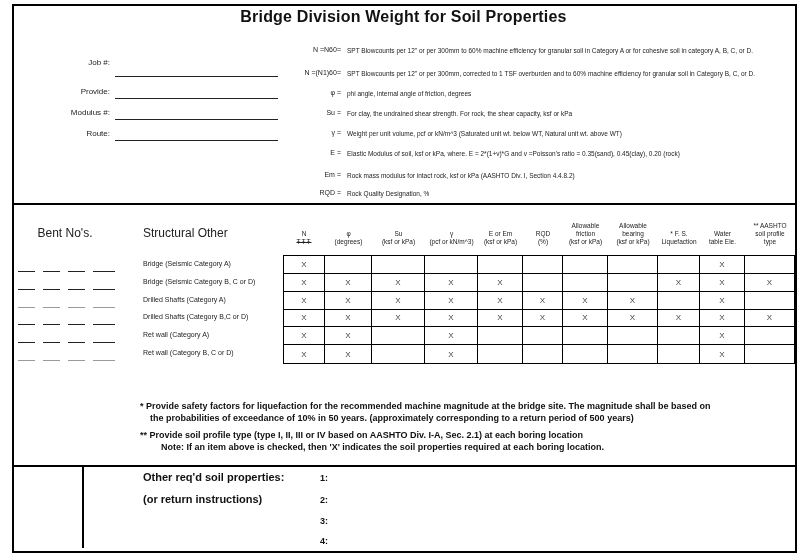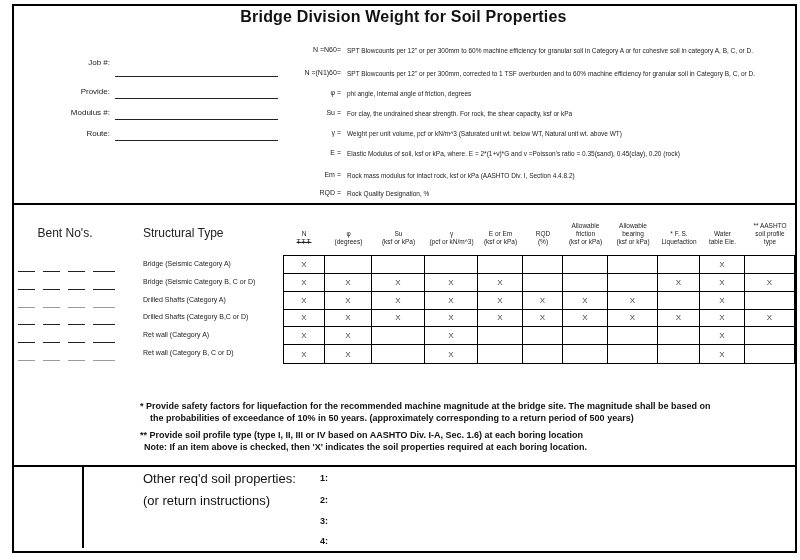--- a/index.html
+++ b/index.html
@@ -28,34 +28,34 @@
         border:1px solid #000;display:grid;grid-template-rows:repeat(6,1fr);box-sizing:border-box;}
   .gcell{border-right:1px solid #000;border-bottom:1px solid #000;
          display:flex;align-items:center;justify-content:center;
          font-size:8px;color:#444;}
   .gcell.lastc{border-right:none;}
   .gcell.lastr{border-bottom:none;}
   .rowlabel{position:absolute;left:143px;font-size:7px;color:#222;white-space:nowrap;}
   .bentrow{position:absolute;height:3px;}
   .bentseg{position:absolute;height:0;border-top:1.5px solid #222;}
   .footnote{position:absolute;font-size:9px;font-weight:bold;color:#111;white-space:nowrap;}
-  .bottom-label{position:absolute;left:143px;font-size:13px;font-weight:normal;color:#111;}
+  .bottom-label{position:absolute;left:143px;font-size:11px;font-weight:bold;color:#111;}
   .bottom-item{position:absolute;left:320px;font-size:9px;font-weight:bold;color:#111;}
 </style>
 </head>
 <body>
 
 <div class="page-border"></div>
 <div class="title">Bridge Division Weight for Soil Properties</div>
 <div class="divider" style="top:203px;"></div>
 <div class="divider" style="top:465px;"></div>
 <div class="vline"></div>
 
 <div class="tbl-head-left abs" style="left:25px;top:226px;width:80px;text-align:center;">Bent No's.</div>
-<div class="tbl-head-left abs" style="left:143px;top:226px;">Structural Type</div>
+<div class="tbl-head-left abs" style="left:143px;top:226px;">Structural Other</div>
 
 <div class="bottom-label" style="top:471px;">Other req'd soil properties:</div>
 <div class="bottom-label" style="top:493px;">(or return instructions)</div>
 
 <div class="def-term" style="top: 46px;">N =N60=</div>
 <div class="def-desc" style="top: 47px;">SPT Blowcounts per 12" or per 300mm to 60% machine efficiency for granular soil in Category A or for cohesive soil in category A, B, C, or D.</div>
 <div class="def-term" style="top: 69px;">N =(N1)60=</div>
 <div class="def-desc" style="top: 70px;">SPT Blowcounts per 12" or per 300mm, corrected to 1 TSF overburden and to 60% machine efficiency for granular soil in Category B, C, or D.</div>
 <div class="def-term" style="top: 89px;">φ =</div>
 <div class="def-desc" style="top: 90px;">phi angle, internal angle of friction, degrees</div>
@@ -231,18 +231,18 @@
   </div>
 <div class="rowlabel" style="top: 349px;">Ret wall (Category B, C or D)</div>
 <div class="bentrow" style="left: 0px; top: 360px; width: 120px;">
     <div class="bentseg" style="left: 18px; width: 17px; border-top-color: rgb(154, 154, 154);"></div>
     <div class="bentseg" style="left: 43px; width: 17px; border-top-color: rgb(154, 154, 154);"></div>
     <div class="bentseg" style="left: 68px; width: 17px; border-top-color: rgb(154, 154, 154);"></div>
     <div class="bentseg" style="left: 93px; width: 22px; border-top-color: rgb(154, 154, 154);"></div>
   </div>
 <div class="footnote" style="left: 140px; top: 401px;">* Provide safety factors for liquefaction for the recommended machine magnitude at the bridge site. The magnitude shall be based on</div>
 <div class="footnote" style="left: 150px; top: 413px;">the probabilities of exceedance of 10% in 50 years. (approximately corresponding to a  return period of 500 years)</div>
-<div class="footnote" style="left: 140px; top: 430px;">**   Provide soil profile type (type I, II, III or IV based on AASHTO Div. I-A, Sec. 1.6) at each boring location</div>
-<div class="footnote" style="left: 144px; top: 442px;">Note: If an item above is checked, then 'X' indicates the soil properties required at each boring location.</div>
+<div class="footnote" style="left: 140px; top: 430px;">**   Provide soil profile type (type I, II, III or IV based on AASHTO Div. I-A, Sec. 2.1) at each boring location</div>
+<div class="footnote" style="left: 161px; top: 442px;">Note: If an item above is checked, then 'X' indicates the soil properties required at each boring location.</div>
 <div class="bottom-item" style="top: 473px;">1:</div>
 <div class="bottom-item" style="top: 495px;">2:</div>
 <div class="bottom-item" style="top: 516px;">3:</div>
 <div class="bottom-item" style="top: 536px;">4:</div>
 
 </body></html>

